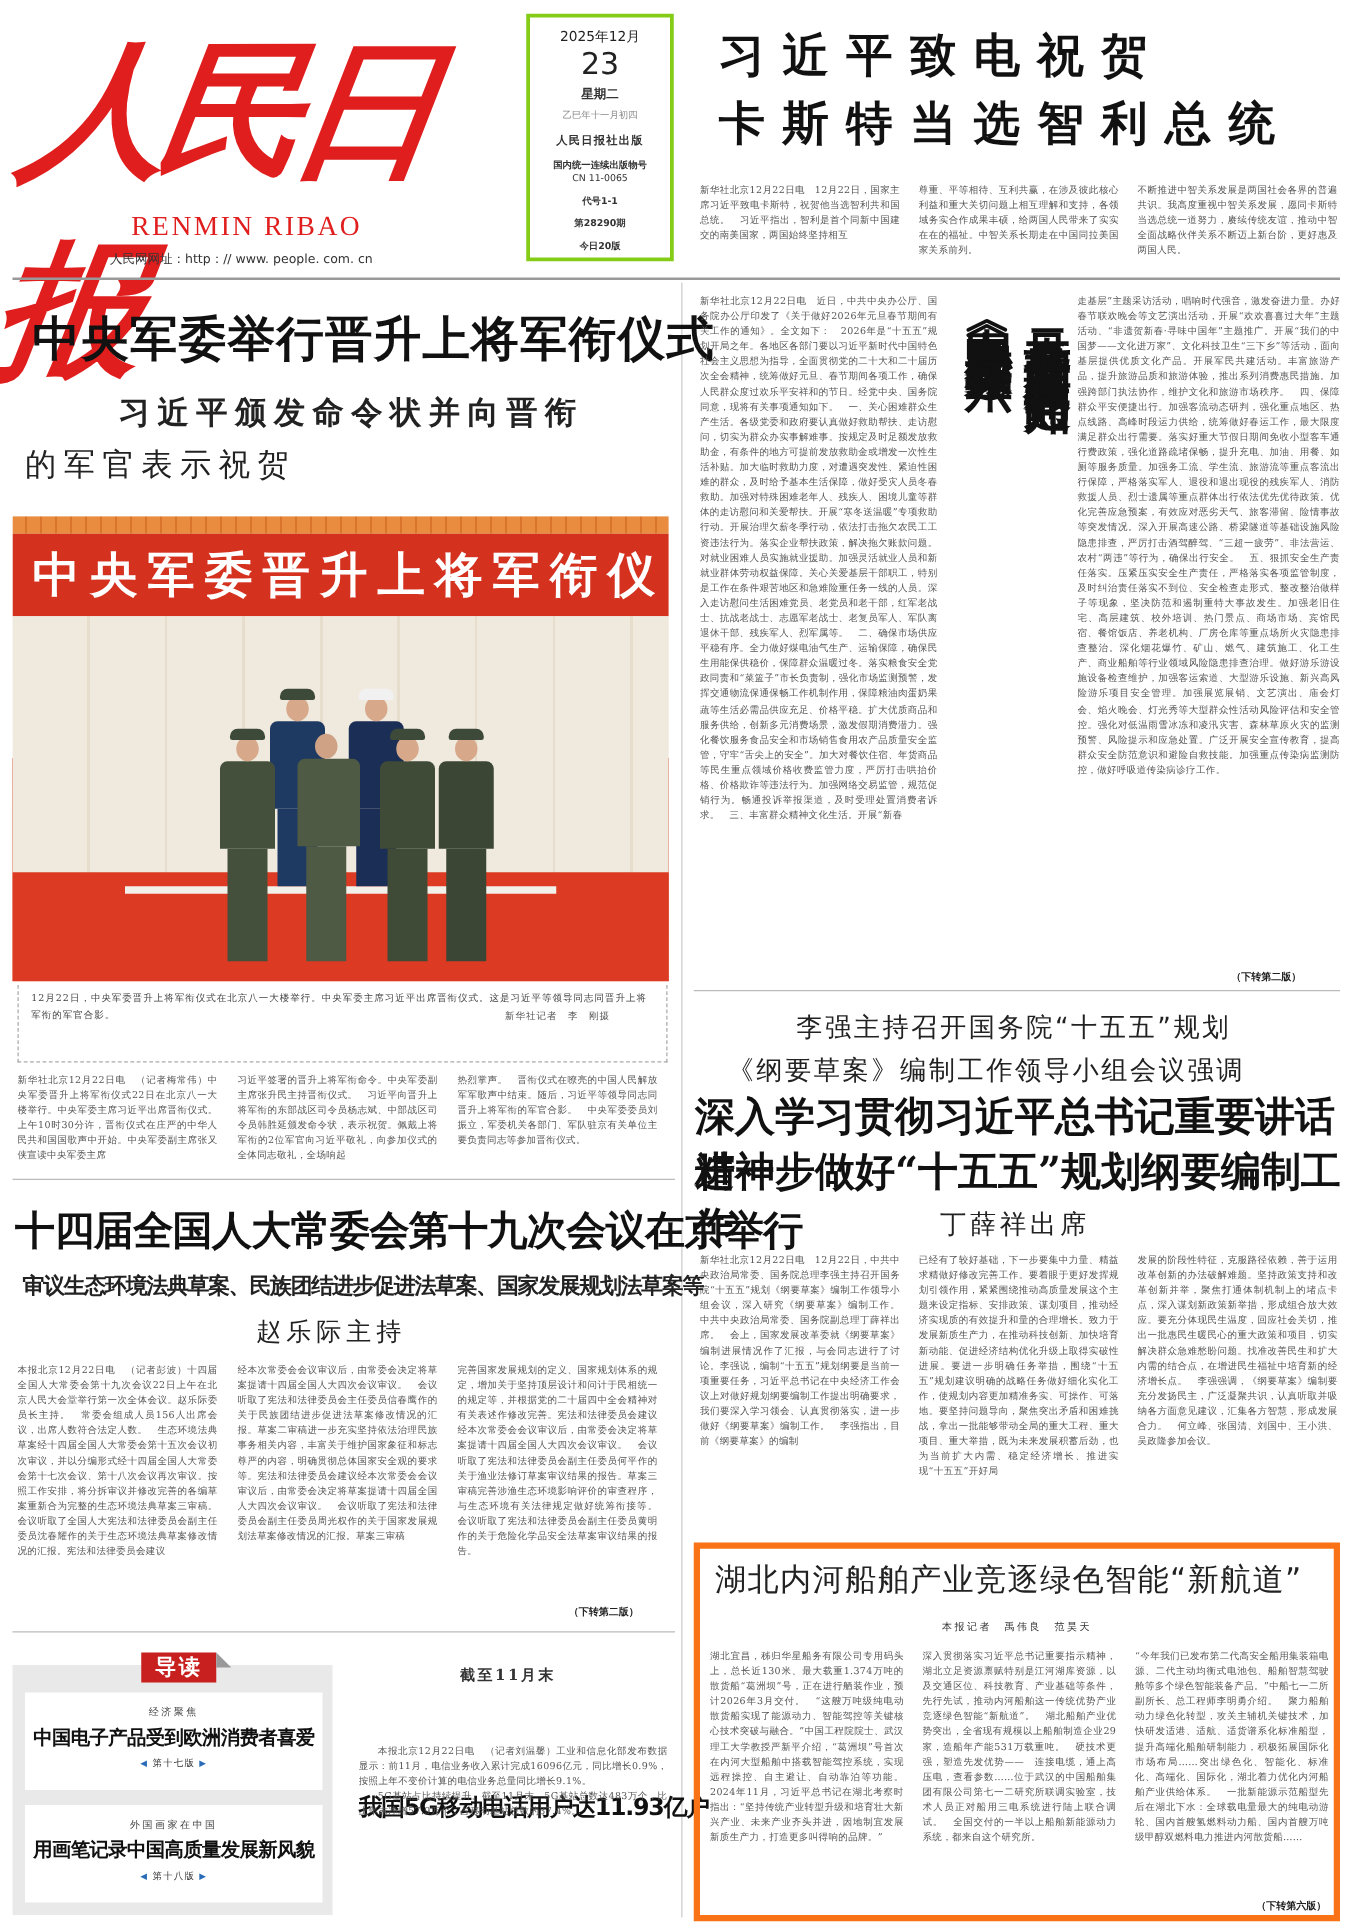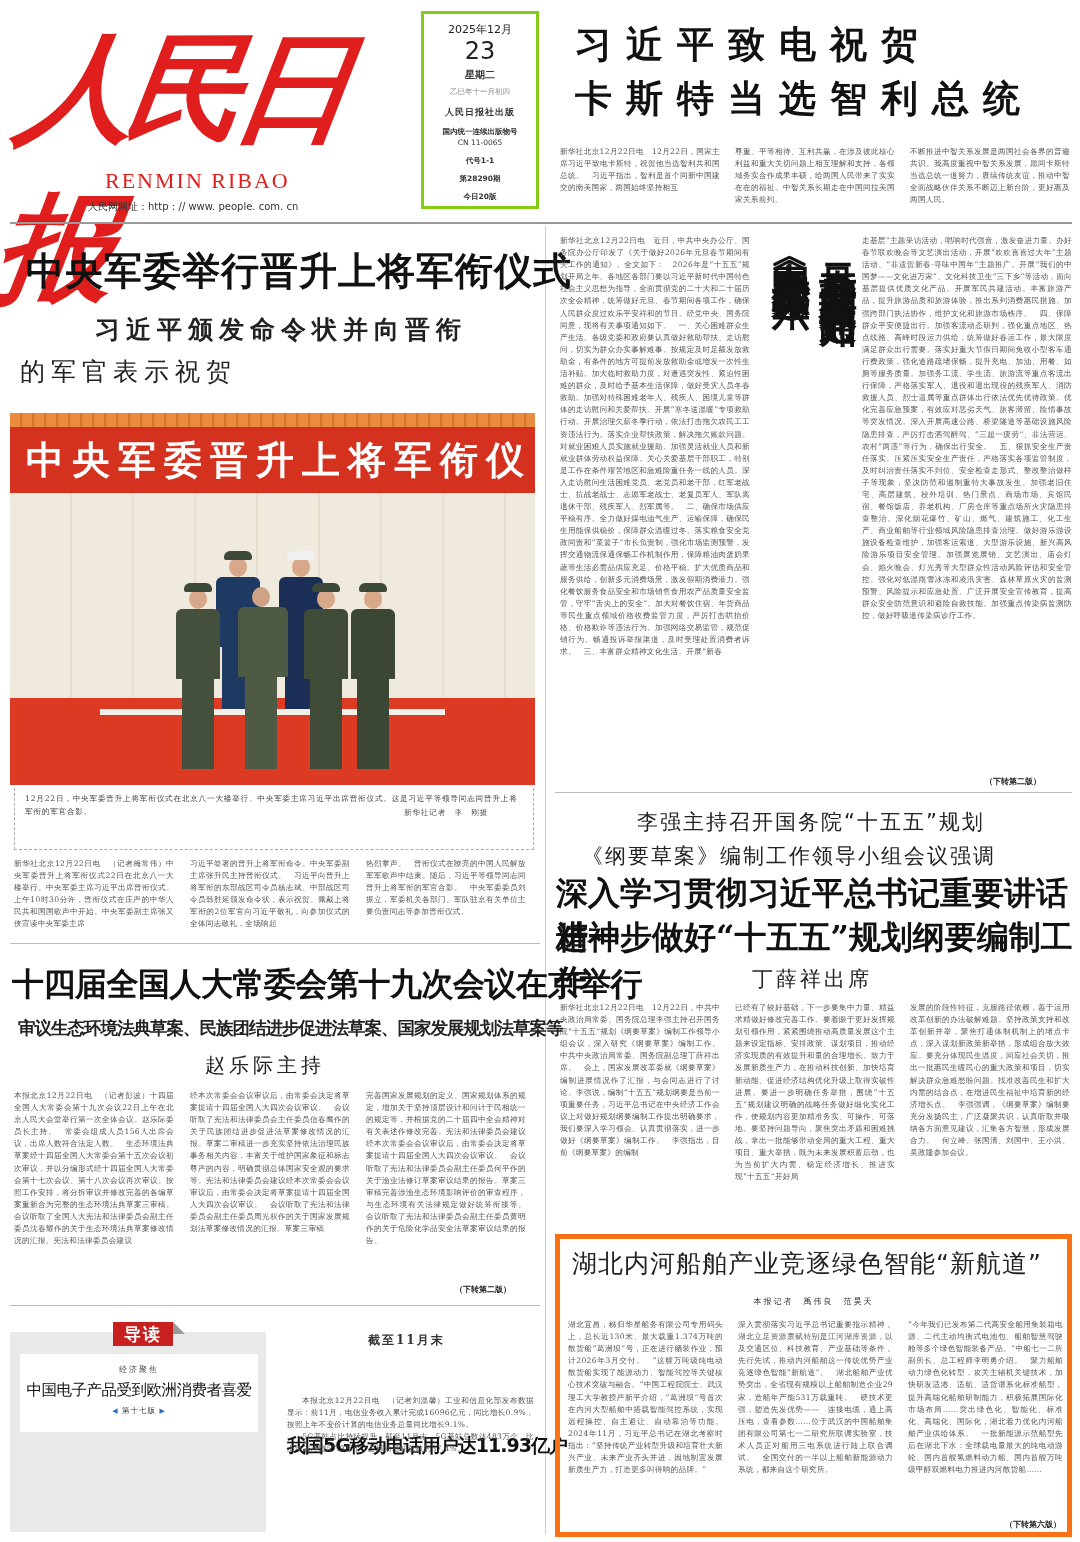--- a/index.html
+++ b/index.html
@@ -55,21 +55,21 @@
   .npc-title { left: 12px; top: 963px; font-family: "DejaVu Serif", serif; font-weight: bold; font-size: 32px; color: #111; letter-spacing: -0.5px; }
   .npc-sub { left: 18px; top: 1016px; font-family: "DejaVu Sans", sans-serif; font-weight: bold; font-size: 17.5px; color: #222; letter-spacing: -1px; }
   .npc-host { left: 205px; top: 1052px; font-family: "DejaVu Sans", sans-serif; font-size: 20px; color: #222; letter-spacing: 4px; }
 
   
   .guide { left: 10px; top: 1332px; width: 256px; height: 200px; background: #e9e9e9; }
   .guide-tag { position: absolute; left: 103px; top: -10px; width: 60px; height: 24px; background: #c8201f; color: #fff; font-family: "DejaVu Sans", sans-serif; font-weight: bold; font-size: 17px; line-height: 24px; text-align: center; letter-spacing: 2px; }
   .guide-tag::after { content: ""; position: absolute; right: -12px; top: 0; border-left: 12px solid #999; border-top: 12px solid transparent; }
   .guide-card { position: absolute; left: 10px; width: 238px; height: 78px; background: #fff; text-align: center; }
   .guide-card .cat { font-size: 8px; color: #444; margin-top: 10px; letter-spacing: 2px; }
-  .guide-card .tt { font-family: "DejaVu Sans", sans-serif; font-size: 15.5px; color: #111; margin-top: 5px; letter-spacing: -0.5px; }
+  .guide-card .tt { font-family: "DejaVu Sans", sans-serif; font-size: 15.5px; color: #111; margin-top: 5px; letter-spacing: -0.5px; font-weight: bold; }
   .guide-card .pg { font-size: 7.5px; color: #333; margin-top: 5px; letter-spacing: 1px; }
   .guide-card .pg .arr { color: #2b6cb8; font-size: 7px; }
 
   
   .fiveg-pre { left: 368px; top: 1332px; font-size: 12px; color: #333; letter-spacing: 2px; font-weight: bold; }
   .fiveg-title { left: 287px; top: 1433px; font-family: "DejaVu Sans", sans-serif; font-weight: bold; font-size: 19px; color: #111; letter-spacing: -1px; }
 
   
   .hubei { left: 555px; top: 1234px; width: 517px; height: 303px; border: 5px solid #f97316; }
   .hubei-title { position: absolute; left: 12px; top: 8px; font-family: "DejaVu Sans", sans-serif; font-size: 25px; color: #222; letter-spacing: 1px; }
@@ -197,20 +197,25 @@
 
 <div class="hline" style="left:10px;top:1305px;width:530px;"></div>
 
 <div class="abs guide">
   <div class="guide-tag">导读</div>
   <div class="guide-card" style="top:22px;">
     <div class="cat">经济聚焦</div>
     <div class="tt">中国电子产品受到欧洲消费者喜爱</div>
     <div class="pg"><span class="arr">◀</span> <span>第十七版</span> <span class="arr">▶</span></div>
   </div>
+  <div class="guide-card" style="top:112px;">
+    <div class="cat">外国画家在中国</div>
+    <div class="tt">用画笔记录中国高质量发展新风貌</div>
+    <div class="pg"><span class="arr">◀</span> <span>第十八版</span> <span class="arr">▶</span></div>
+  </div>
 </div>
 
 <div class="abs fiveg-pre">截至11月末</div>
 <div class="abs fiveg-title">我国5G移动电话用户达11.93亿户</div>
 <div class="col body-text" style="left:287px;top:1395px;width:247px;height:140px;">
   <p>本报北京12月22日电　（记者刘温馨）工业和信息化部发布数据显示：前11月，电信业务收入累计完成16096亿元，同比增长0.9%，按照上年不变价计算的电信业务总量同比增长9.1%。</p>
   <p>5G基站占比持续提升。截至11月末，5G基站总数达483万个，比上年末净增57.9万个，占移动基站总数的37.4%。</p>
 </div>
 
 <div class="abs hubei">

